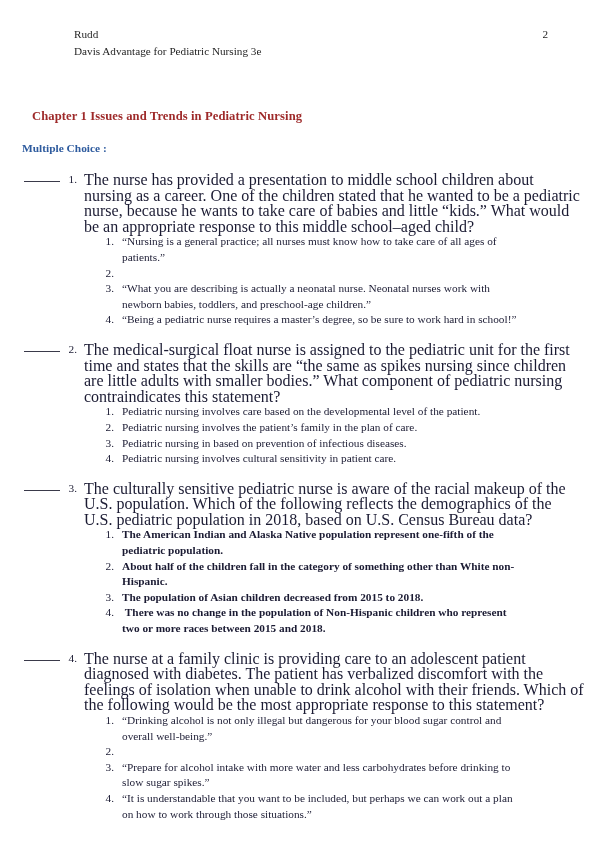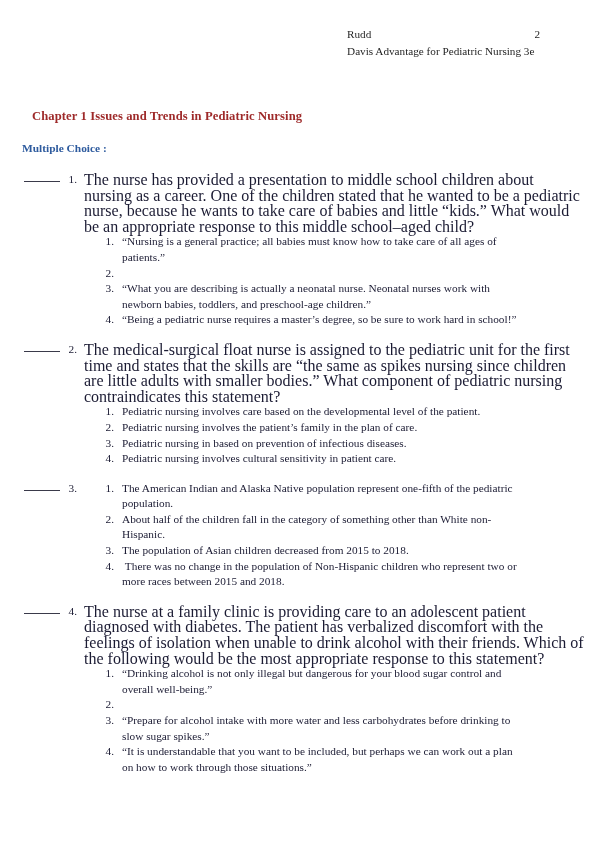--- a/index.html
+++ b/index.html
@@ -20,23 +20,23 @@
     height: 848px;
     background: #ffffff;
     box-sizing: border-box;
   }
 
   
   .doc-header {
     position: absolute;
     top: 26px;
     left: 74px;
-    right: 60px;
+    right: 52px;
     display: flex;
-    justify-content: flex-end;
+    justify-content: space-between;
     align-items: flex-start;
   }
   .header-lines {
     font-size: 11.2px;
     line-height: 16.5px;
     color: #1f1f1f;
   }
   .header-page-num {
     font-size: 11.2px;
     line-height: 16.5px;
@@ -127,21 +127,21 @@
   .opt-text {
     flex: 1 1 auto;
     white-space: pre-wrap;
   }
   
   .q1 .options { margin-left: 14px; }
   .q1 .opt-text { max-width: 400px; }
   .q2 .options { margin-left: 14px; }
   .q2 .opt-text { max-width: 460px; }
   .q3 .options { margin-left: 14px; }
-  .q3 .opt-text { max-width: 398px; }
+  .q3 .opt-text { max-width: 398px; font-weight: bold; }
   .q4 .options { margin-left: 14px; }
   .q4 .opt-text { max-width: 400px; }
 
   .q-spacer { height: 14px; }
 </style>
 </head>
 <body>
 
 <div class="page">
 
@@ -161,21 +161,21 @@
     <div class="question q1">
       <div class="blank-cell">
         <span class="answer-blank"></span>
       </div>
       <div class="q-num">1.</div>
       <div class="q-body">
         <p class="q-stem">The nurse has provided a presentation to middle school children about nursing as a career. One of the children stated that he wanted to be a pediatric nurse, because he wants to take care of babies and little “kids.” What would be an appropriate response to this middle school–aged child?</p>
         <ul class="options">
           <li class="option">
             <span class="opt-num">1.</span>
-            <span class="opt-text">“Nursing is a general practice; all babies must know how to take care of all ages of patients.”</span>
+            <span class="opt-text">“Nursing is a general practice; all nurses must know how to take care of all ages of patients.”</span>
           </li>
           <li class="option">
             <span class="opt-num">2.</span>
           </li>
           <li class="option">
             <span class="opt-num">3.</span>
             <span class="opt-text">“What you are describing is actually a neonatal nurse. Neonatal nurses work with newborn babies, toddlers, and preschool-age children.”</span>
           </li>
           <li class="option">
             <span class="opt-num">4.</span>
@@ -216,20 +216,21 @@
     </div>
 
     <div class="q-spacer"></div>
 
     <div class="question q3">
       <div class="blank-cell">
         <span class="answer-blank"></span>
       </div>
       <div class="q-num">3.</div>
       <div class="q-body">
+        <p class="q-stem">The culturally sensitive pediatric nurse is aware of the racial makeup of the U.S. population. Which of the following reflects the demographics of the U.S. pediatric population in 2018, based on U.S. Census Bureau data?</p>
         <ul class="options">
           <li class="option">
             <span class="opt-num">1.</span>
             <span class="opt-text">The American Indian and Alaska Native population represent one-fifth of the pediatric population.</span>
           </li>
           <li class="option">
             <span class="opt-num">2.</span>
             <span class="opt-text">About half of the children fall in the category of something other than White non-Hispanic.</span>
           </li>
           <li class="option">

